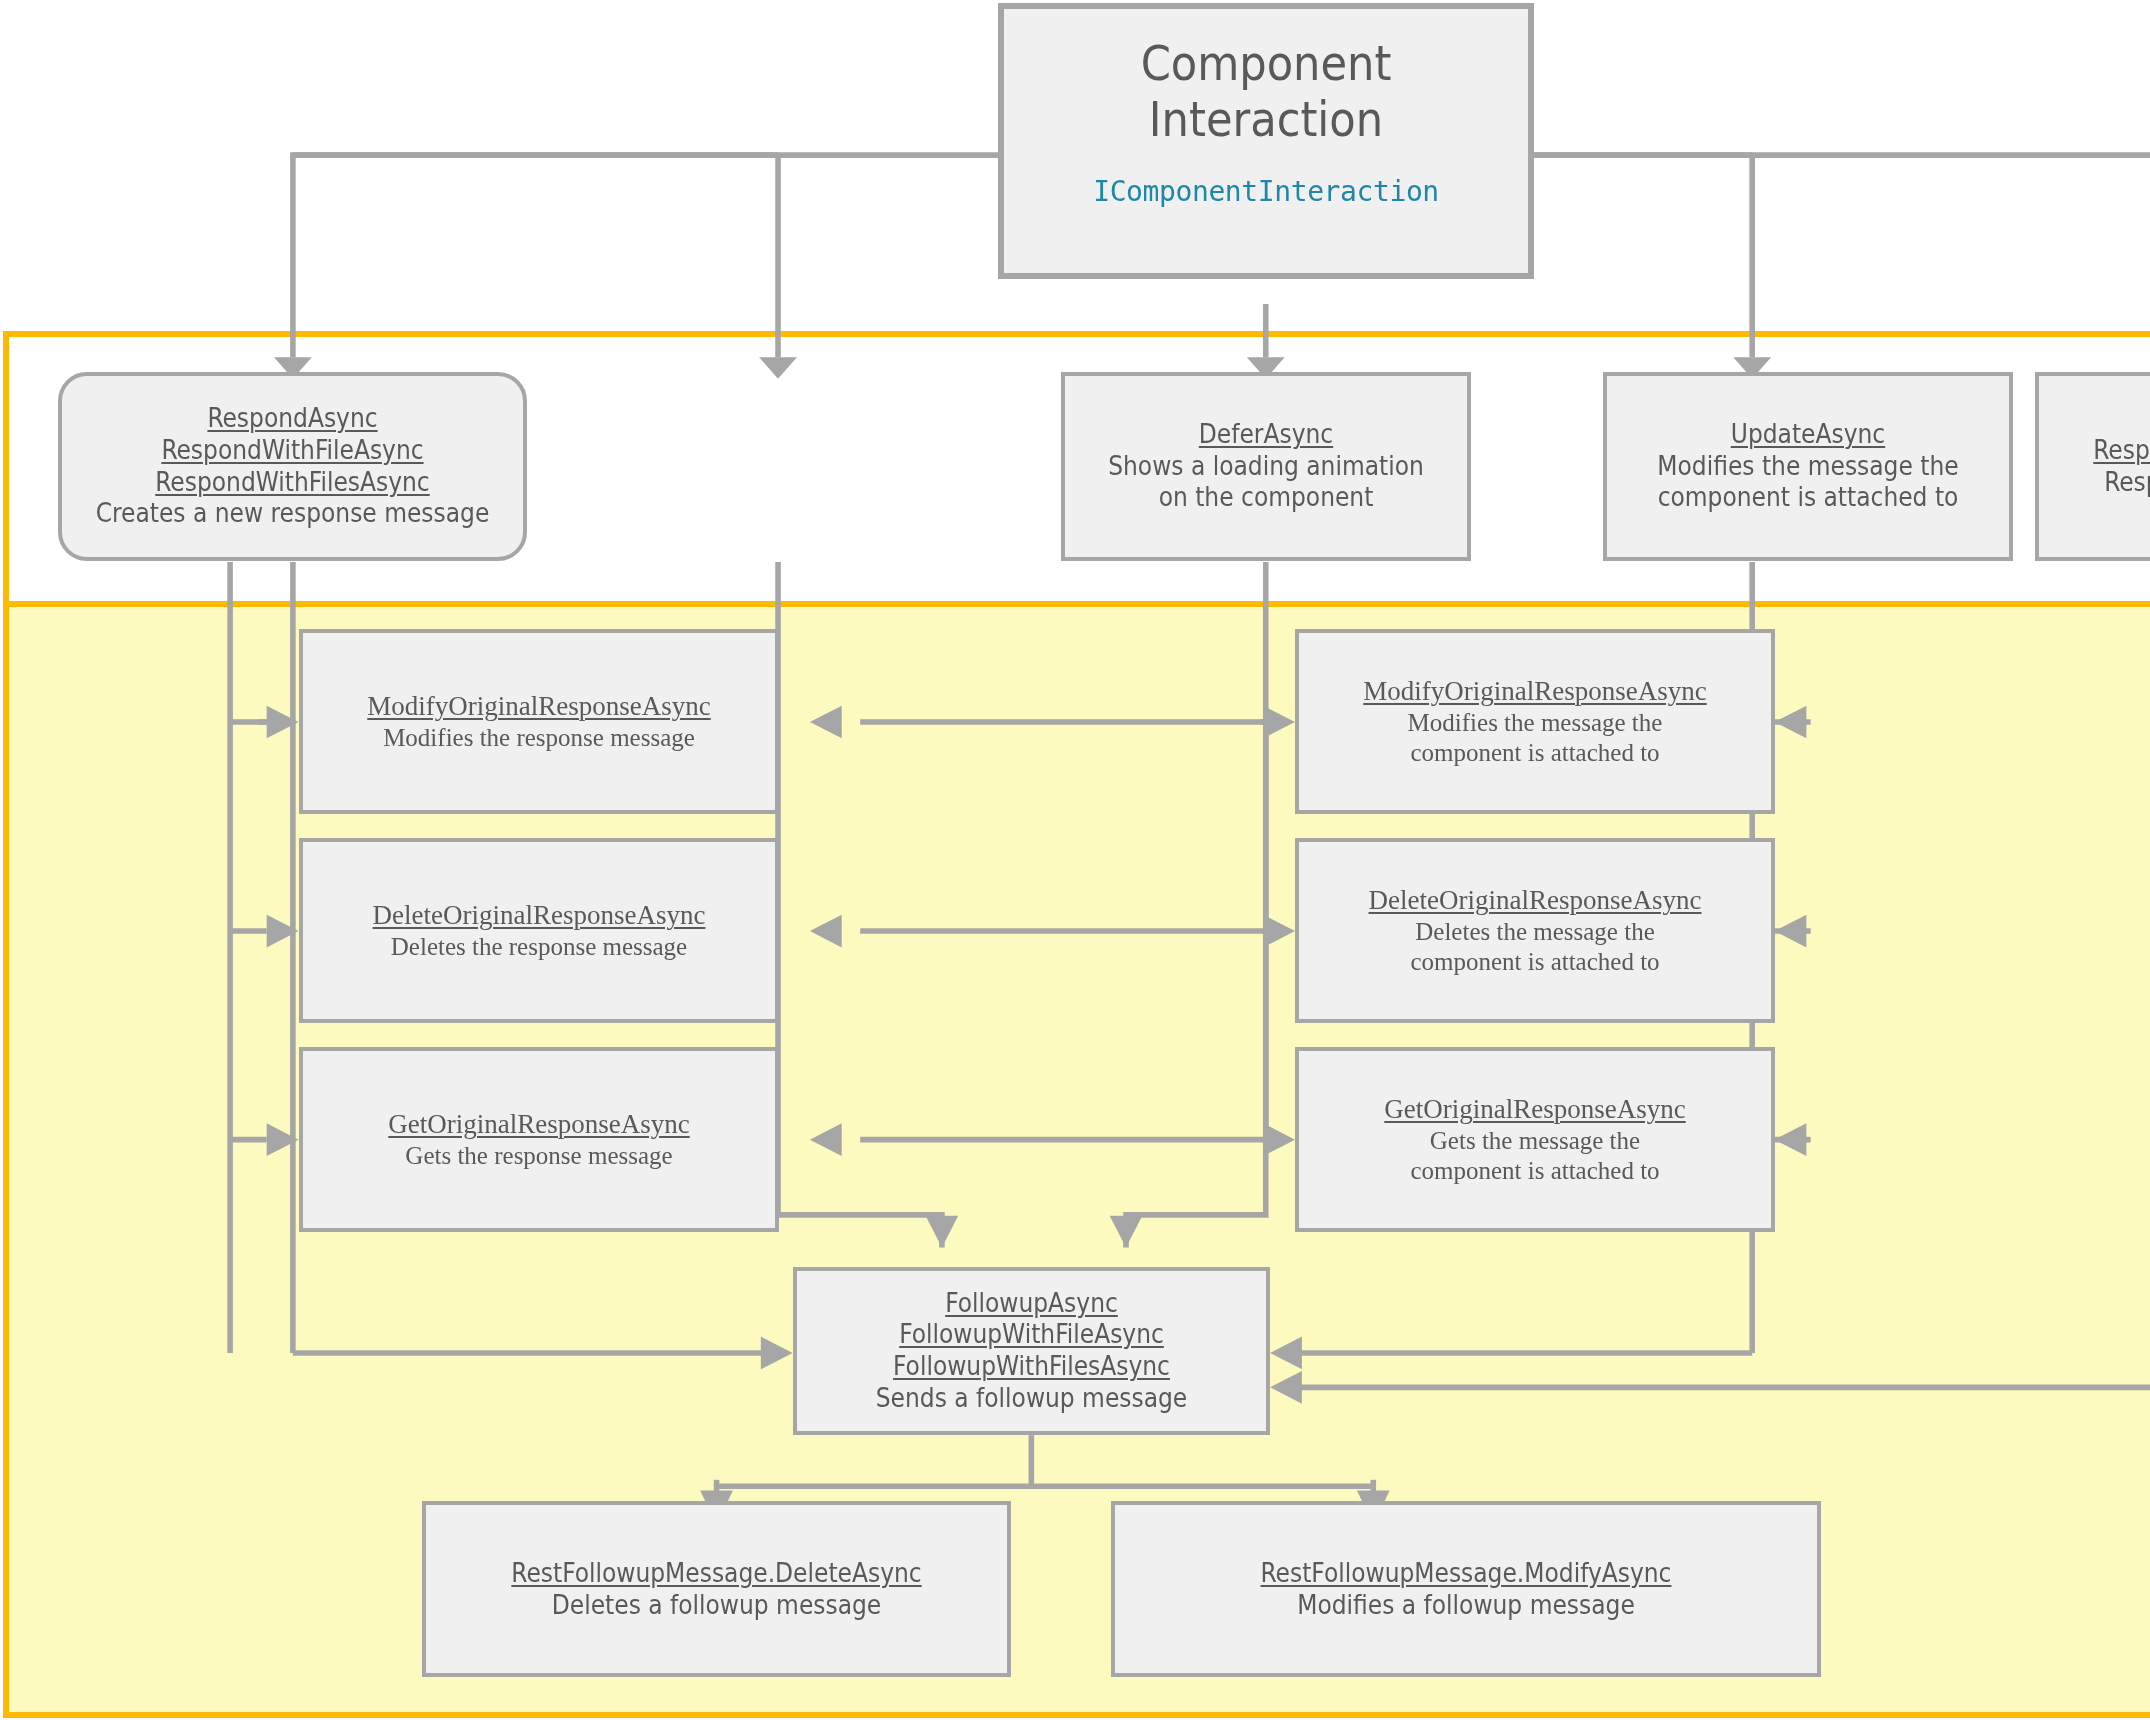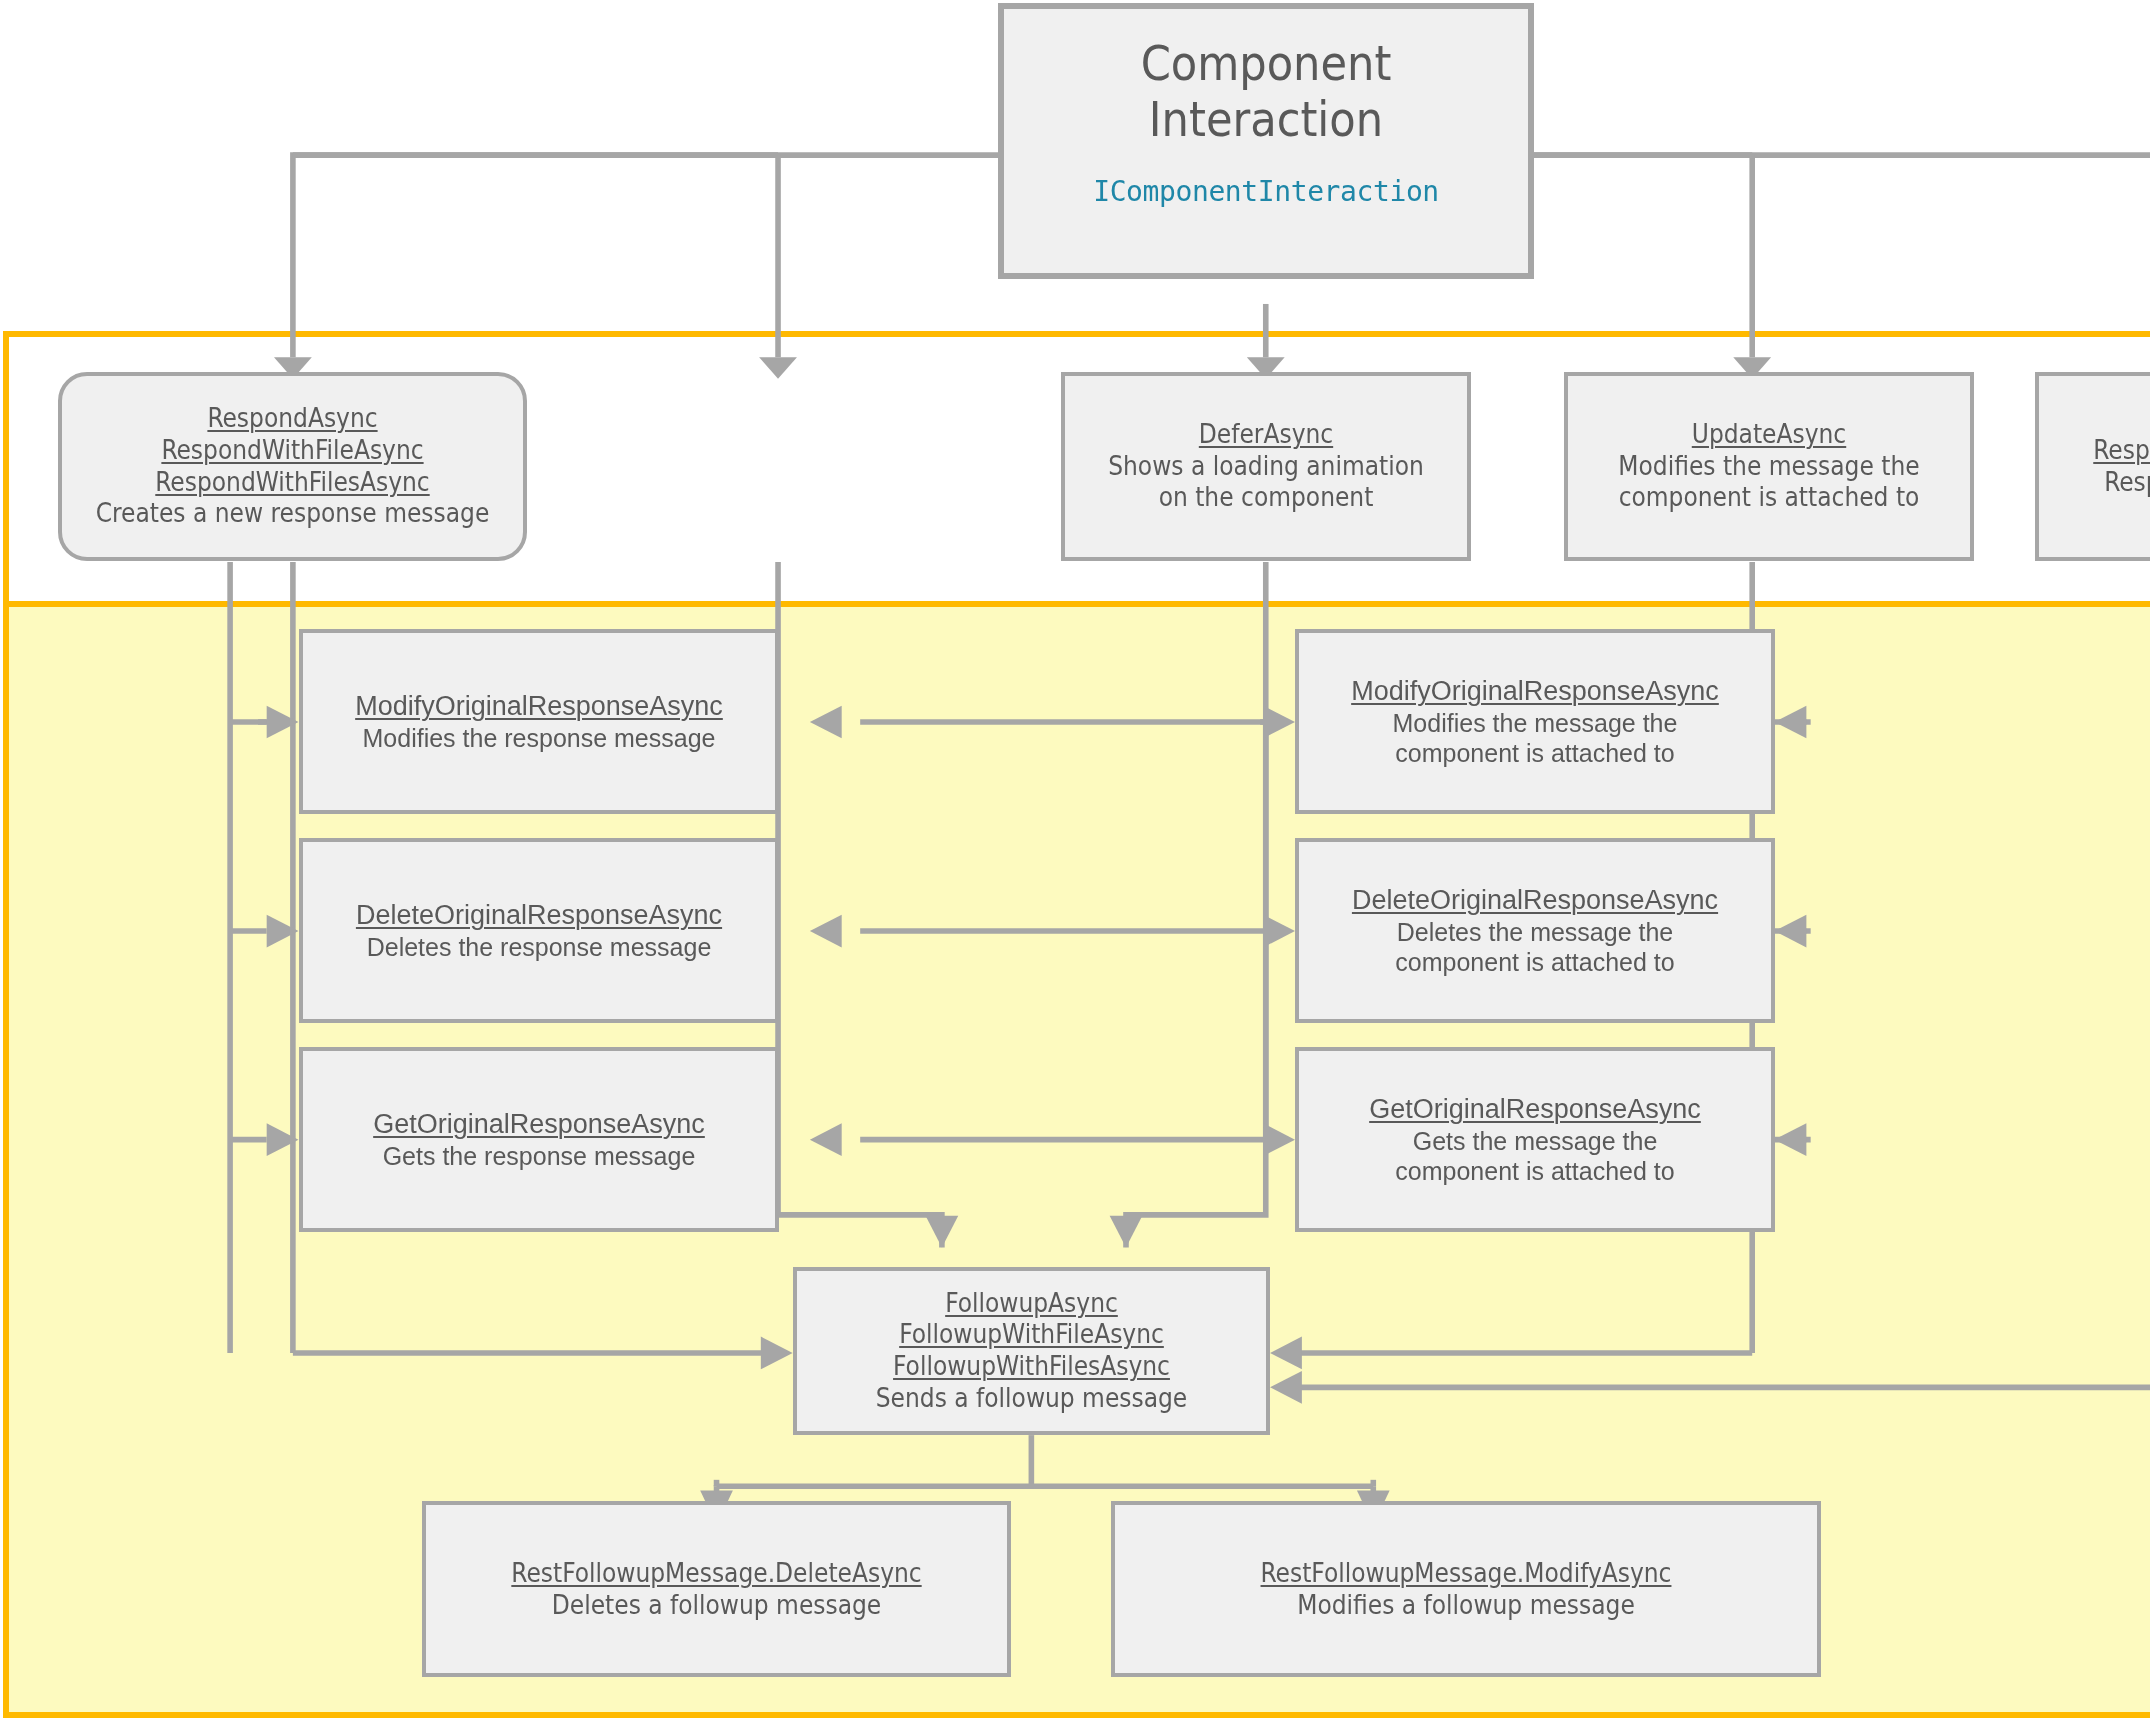--- a/index.html
+++ b/index.html
@@ -20,35 +20,35 @@
   .node{position:absolute;box-sizing:border-box;background:#f0f0f0;
         border:4.7px solid #a6a6a6;display:flex;flex-direction:column;
         align-items:center;justify-content:center;text-align:center;
         color:#595959;padding:2.6px 6px;}
   .node .m{ text-decoration:underline; text-underline-offset:2.6px;
             text-decoration-thickness:2.2px; white-space:nowrap;}
   .node .d{ }
 
   
   .cond{font-family:"Liberation Sans Narrow","DejaVu Sans Condensed","Liberation Sans",sans-serif;}
-  .wide{font-family:Liberation Sans, sans-serif;align-items:center;}
+  .wide{font-family:Liberation Serif, serif;align-items:center;}
 
   
   #root-node{left:998px;top:2.6px;width:536px;height:276px;
      border-width:6px;justify-content:flex-start;padding-top:26px;}
   #root-node .title{font-size:48px;line-height:1.18;color:#595959;}
   #root-node .iface{margin-top:27px;font-family:"DejaVu Sans Mono","Liberation Mono",monospace;
      font-size:28px;color:#1f87a8;letter-spacing:-0.4px;}
 
   
   .r1{top:372px;height:189px;font-size:26px;line-height:1.22;}
   #n-respond{left:58px;width:469px;border-radius:29px;}
   #n-deferloading{left:573px;width:410px;}
   #n-defer{left:1061px;width:410px;}
-  #n-update{left:1564px;width:410px;justify-content:center;}
+  #n-update{left:1603px;width:410px;justify-content:center;}
   #n-modal{left:2035px;width:410px;}
 
   
   .r2{height:185px;font-size:27px;line-height:1.2;}
   #n-mod-l{left:299px;top:629px;width:480px;}
   #n-del-l{left:299px;top:838px;width:480px;}
   #n-get-l{left:299px;top:1047px;width:480px;}
   #n-mod-r{left:1295px;top:629px;width:480px;}
   #n-del-r{left:1295px;top:838px;width:480px;}
   #n-get-r{left:1295px;top:1047px;width:480px;}

